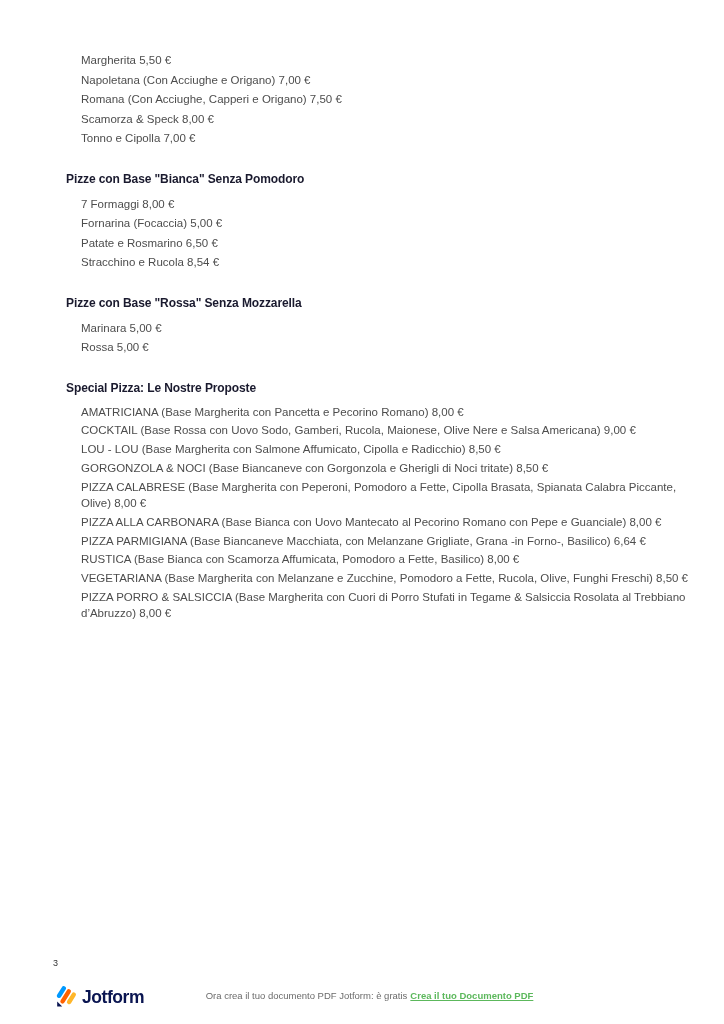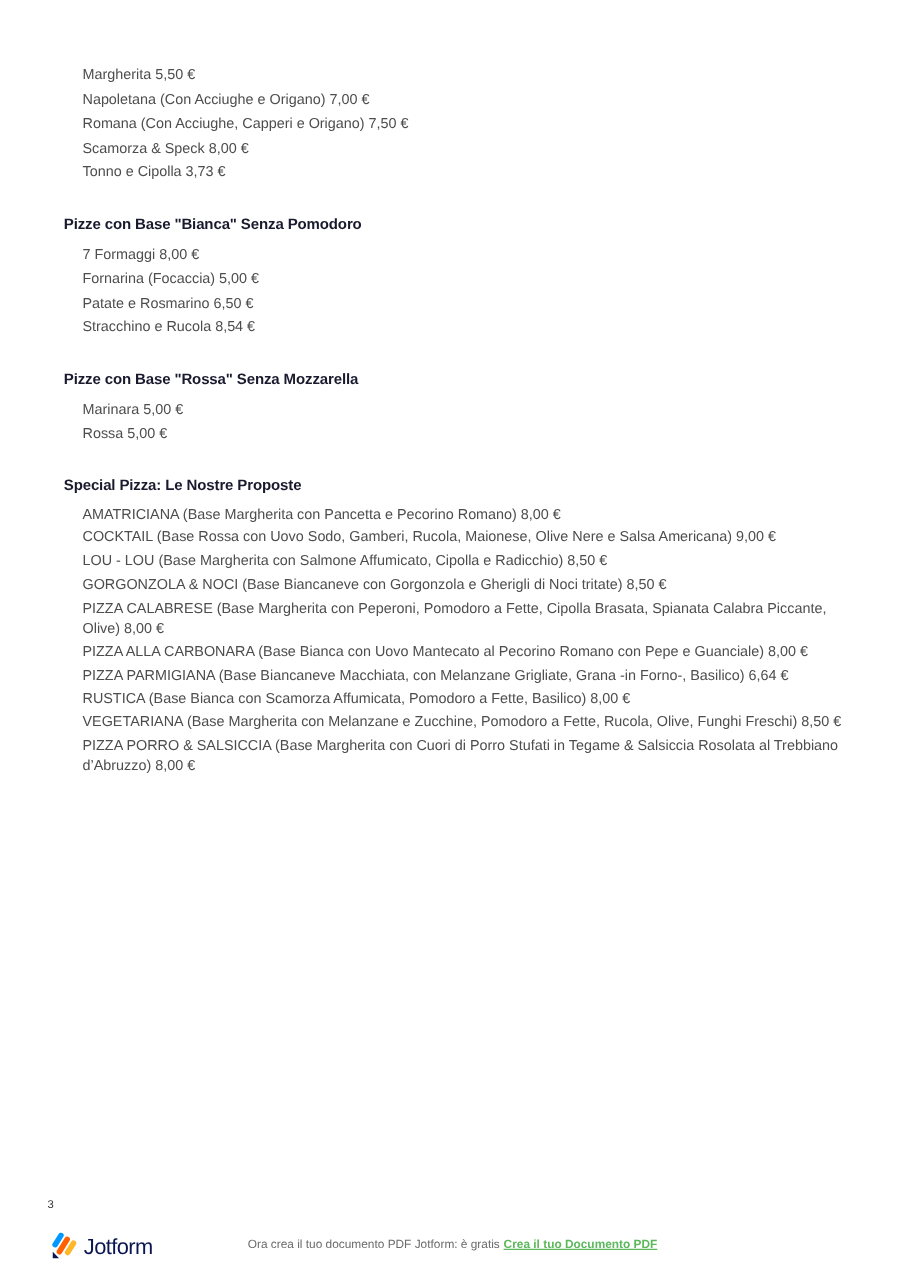--- a/index.html
+++ b/index.html
@@ -13,20 +13,21 @@
     position: relative;
     font-family: "Liberation Sans", sans-serif;
     -webkit-font-smoothing: antialiased;
     overflow: hidden;
   }
 
   .page {
     position: absolute;
     inset: 0;
     background: #ffffff;
+    margin-left: 15px;
   }
 
   
   .content {
     position: absolute;
     left: 51px;
     top: 51px;
     width: 622px;
   }
 
@@ -114,21 +115,21 @@
     gap: 5px;
     text-decoration: none;
   }
   .logo-mark {
     width: 22px;
     height: 22px;
     display: block;
   }
   .logo-text {
     font-size: 17.5px;
-    font-weight: normal;
+    font-weight: bold;
     color: #0a1551;
     letter-spacing: -0.45px;
     line-height: 22px;
   }
 
   .footer-note {
     position: absolute;
     left: 0;
     right: 0;
     top: 4px;
@@ -151,21 +152,21 @@
 <div class="page">
 
   <div class="content">
 
     <div class="section section-first">
       <ul class="section-list">
         <li class="menu-line">Margherita   5,50 €</li>
         <li class="menu-line">Napoletana (Con Acciughe e Origano)   7,00 €</li>
         <li class="menu-line">Romana (Con Acciughe, Capperi e Origano)   7,50 €</li>
         <li class="menu-line">Scamorza &amp; Speck 8,00 €</li>
-        <li class="menu-line">Tonno e Cipolla   3,73 €</li>
+        <li class="menu-line">Tonno e Cipolla   7,00 €</li>
       </ul>
     </div>
 
     <div class="section">
       <div class="section-heading">Pizze con Base "Bianca" Senza Pomodoro</div>
       <ul class="section-list">
         <li class="menu-line">7 Formaggi 8,00 €</li>
         <li class="menu-line">Fornarina (Focaccia) 5,00 €</li>
         <li class="menu-line">Patate e Rosmarino 6,50 €</li>
         <li class="menu-line">Stracchino e Rucola 8,54 €</li>

